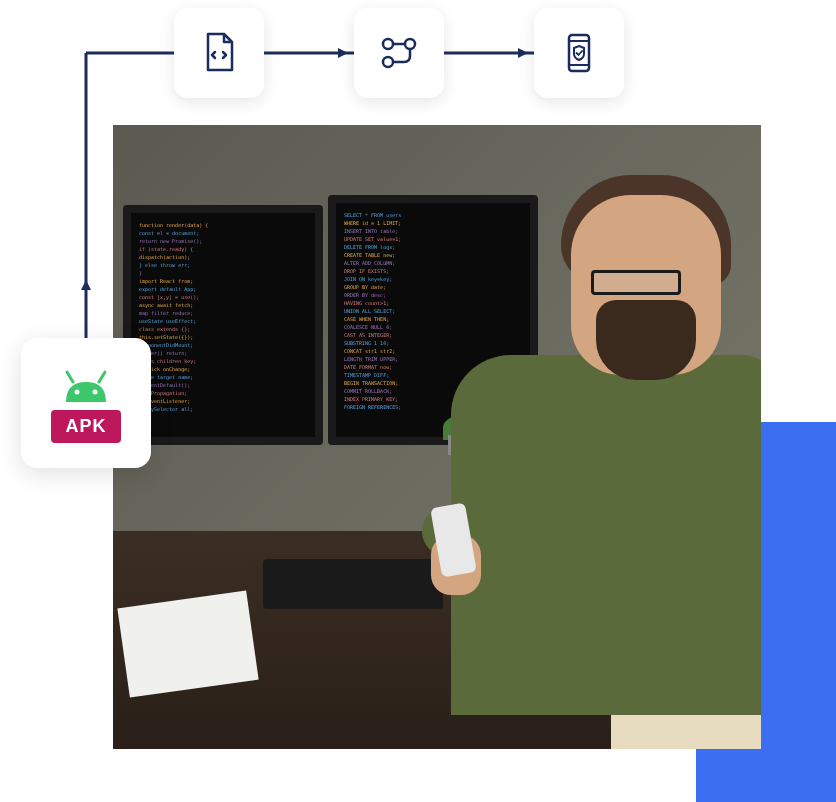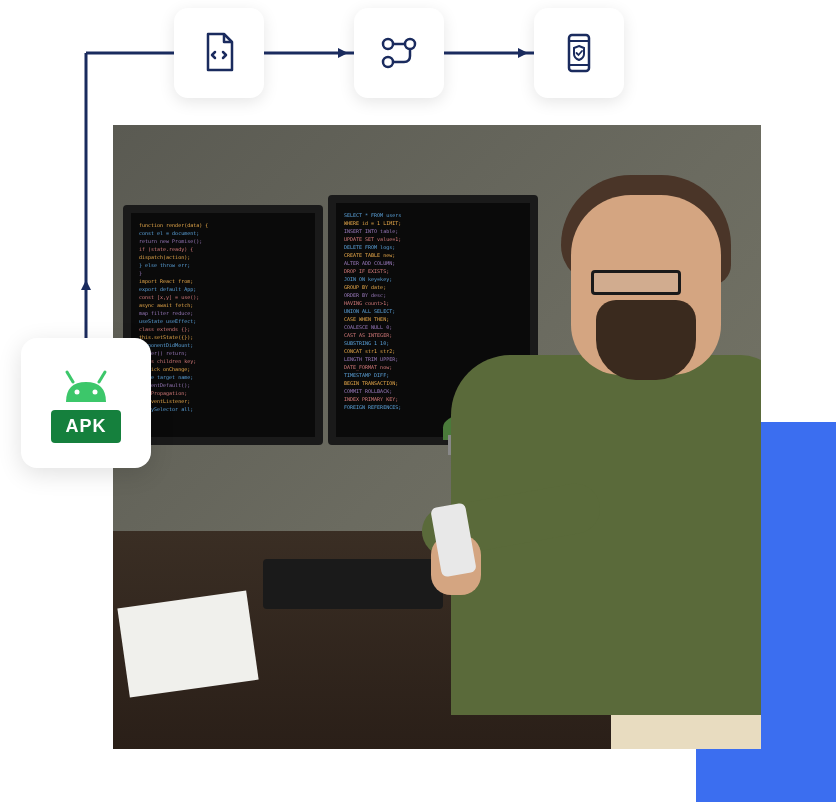--- a/index.html
+++ b/index.html
@@ -41,21 +41,21 @@
       background: #fff;
       border-radius: 16px;
       box-shadow: 0 6px 24px rgba(0,0,0,0.12);
       display: flex;
       flex-direction: column;
       align-items: center;
       justify-content: center;
       z-index: 10;
     }
     .apk-label {
-      background: #15803d;
+      background: #be185d;
       color: #fff;
       font-weight: bold;
       font-size: 18px;
       padding: 6px 14px;
       border-radius: 4px;
       margin-top: 6px;
       letter-spacing: 1px;
     }
     
     

